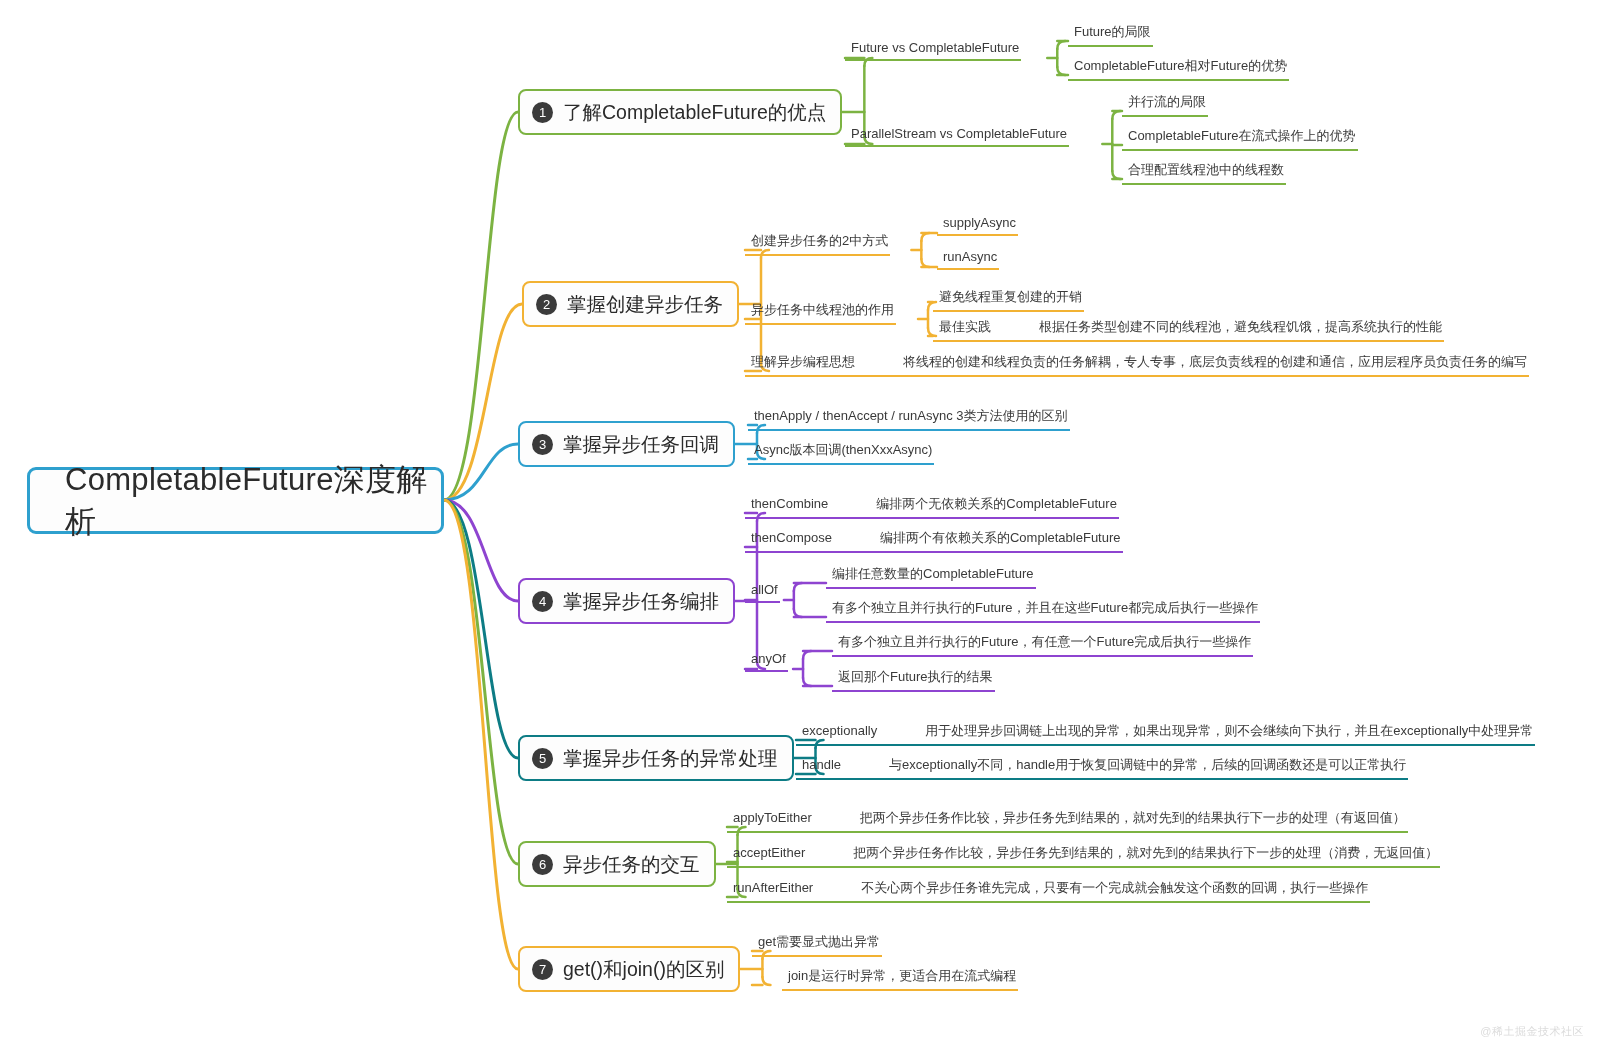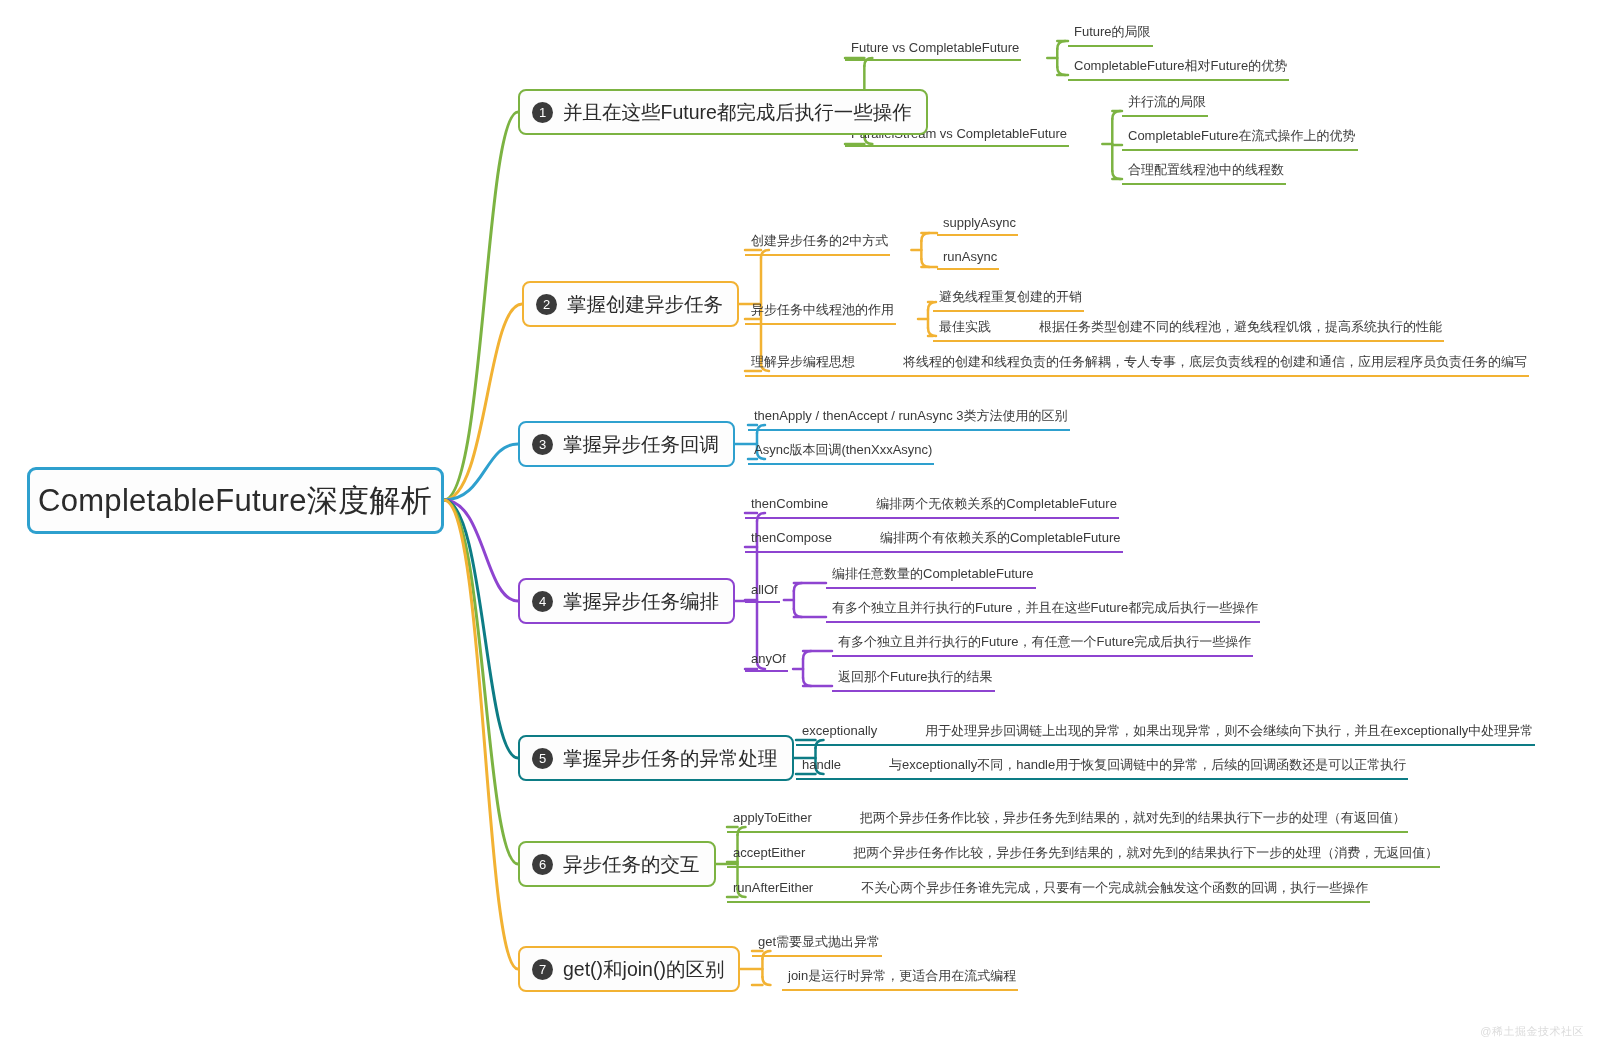--- a/index.html
+++ b/index.html
@@ -26,21 +26,21 @@
   .root-node{
     position:absolute;
     left:27px; top:467px;
     width:417px; height:67px;
     box-sizing:border-box;
     border:3px solid #2EA0CE;
     border-radius:9px;
     background:#fdfdfd;
     display:flex;
     align-items:center;
-    padding-left:8px;
+    padding-left:35px;
     font-size:31px;
     letter-spacing:.3px;
     color:#2b2b2b;
     z-index:5;
   }
 
   
   .topic{
     position:absolute;
     box-sizing:border-box;
@@ -188,21 +188,21 @@
       <path d="M762.4375,985 H752" fill="none" stroke="#F2B233" stroke-width="2.5" stroke-linecap="round" stroke-linejoin="round"></path>
     </svg>
 
   <div class="root-node">
     <span>CompletableFuture深度解析</span>
   </div>
 
   <div id="nodes">
       <div class="topic" style="left: 518px; top: 89px; border-color: rgb(124, 179, 66);">
         <span class="badge">1</span>
-        <span>并且在这些Future都完成后执行一些操作</span>
+        <span>了解CompletableFuture的优点</span>
       </div>
       <div class="leaf" style="left: 845px; top: 40px; border-bottom: 2.5px solid rgb(124, 179, 66);"><span>Future vs CompletableFuture</span></div>
       <div class="leaf" style="left: 1068px; top: 23px; border-bottom: 2.5px solid rgb(124, 179, 66);"><span>Future的局限</span></div>
       <div class="leaf" style="left: 1068px; top: 57px; border-bottom: 2.5px solid rgb(124, 179, 66);"><span>CompletableFuture相对Future的优势</span></div>
       <div class="leaf" style="left: 845px; top: 126px; border-bottom: 2.5px solid rgb(124, 179, 66);"><span>ParallelStream vs CompletableFuture</span></div>
       <div class="leaf" style="left: 1122px; top: 93px; border-bottom: 2.5px solid rgb(124, 179, 66);"><span>并行流的局限</span></div>
       <div class="leaf" style="left: 1122px; top: 127px; border-bottom: 2.5px solid rgb(124, 179, 66);"><span>CompletableFuture在流式操作上的优势</span></div>
       <div class="leaf" style="left: 1122px; top: 161px; border-bottom: 2.5px solid rgb(124, 179, 66);"><span>合理配置线程池中的线程数</span></div>
       <div class="topic" style="left: 522px; top: 281px; border-color: rgb(242, 178, 51);">
         <span class="badge">2</span>

